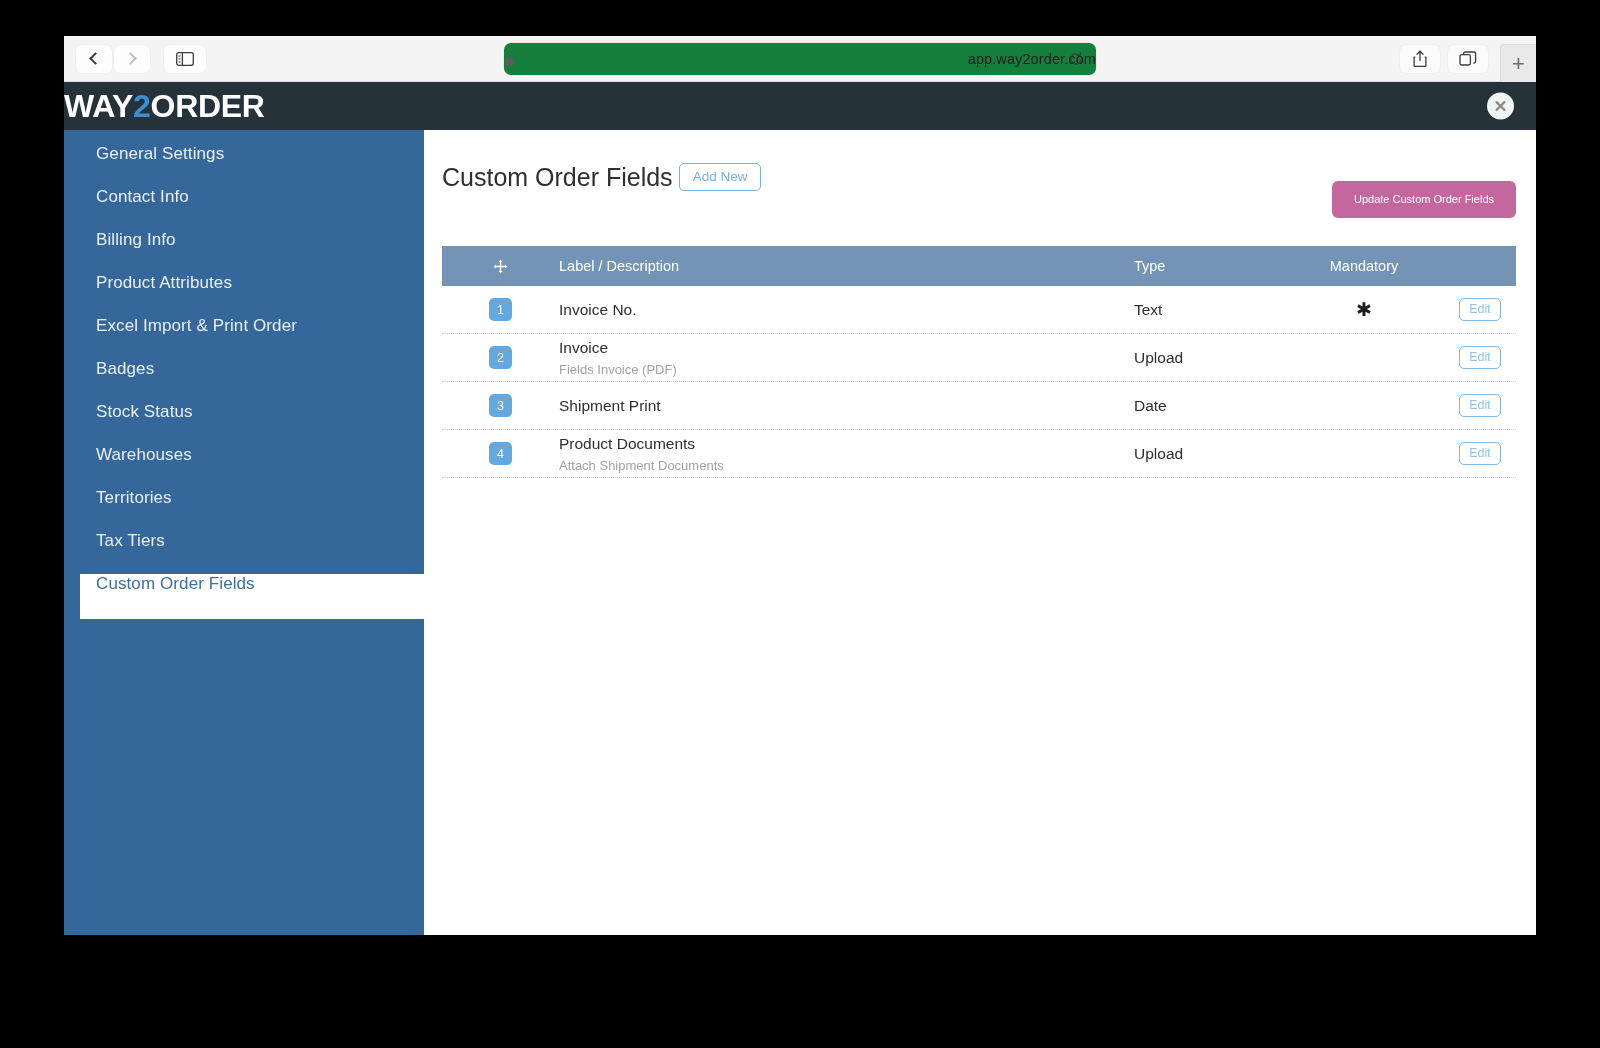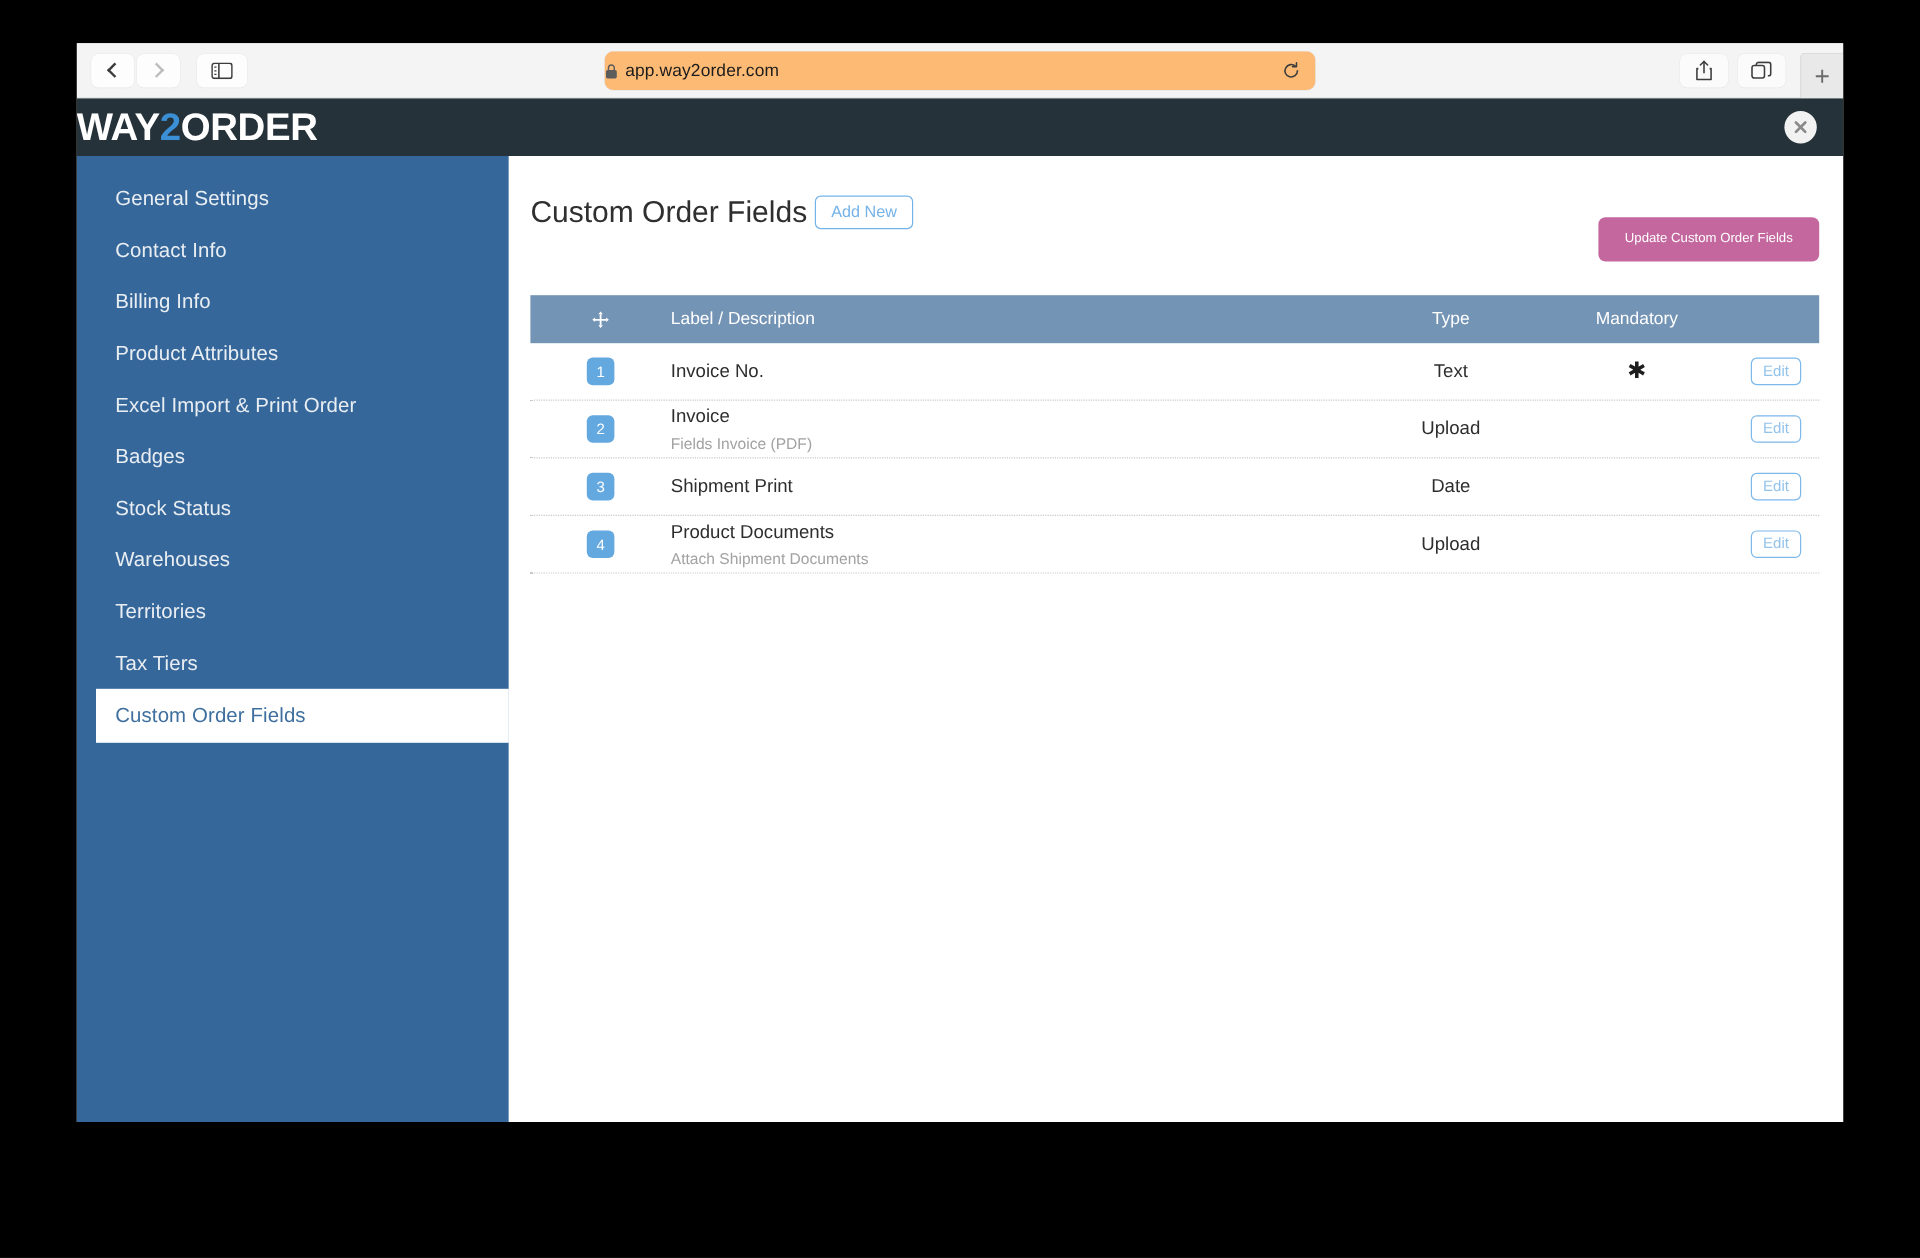--- a/index.html
+++ b/index.html
@@ -48,23 +48,23 @@
   #forward-button .chev { transform: rotate(-135deg); margin-right: 3px; border-color:#bdbdbd; }
 
   #url-bar-wrap {
     position: absolute;
     left: 50%; transform: translateX(-50%);
     top: 7px;
     width: 592px; height: 32px;
   }
   #url-bar {
     width: 100%; height: 100%;
-    background: #fdba74;
+    background: #15803d;
     border-radius: 7px;
-    display: flex; align-items: center; justify-content: flex-start;
+    display: flex; align-items: center; justify-content: space-between;
     position: relative;
     box-shadow: 0 0 0 0.5px rgba(0,0,0,.07);
   }
   #lock-icon { margin-right: 6px; display:block; }
   #url-text {
     font-size: 14.5px; color: #1c1c1c; letter-spacing: .1px;
   }
   #reload-button {
     position: absolute; right: 10px; top: 50%; transform: translateY(-50%);
     width: 20px; height: 20px;
@@ -125,21 +125,21 @@
   
   #sidebar {
     width: 360px;
     background: #36679a;
     padding-top: 14px;
     position: relative;
     flex: 0 0 360px;
   }
   .sidebar-item {
     height: 43px;
-    display: flex; align-items: center;
+    display: flex; align-items: flex-start;
     padding-left: 32px;
     font-size: 17px;
     color: #e9eef3;
     letter-spacing: .1px;
   }
   .sidebar-item.active {
     background: #ffffff;
     color: #3f6f9f;
     margin-left: 16px;
     padding-left: 16px;
@@ -190,21 +190,21 @@
   #table-header {
     display: flex; align-items: center;
     height: 40px;
     background: #7494b5;
     color: #ffffff;
     font-size: 14.5px;
     margin-top: 44px;
   }
   .col-handle { width: 117px; display: flex; justify-content: center; align-items:center; }
   .col-label  { flex: 1 1 auto; }
-  .col-type   { width: 150px; text-align: center; }
+  .col-type   { width: 150px; }
   .col-mand   { width: 160px; text-align: center; }
   .col-action { width: 72px; text-align: center; }
 
   .table-row {
     display: flex; align-items: center;
     min-height: 48px;
     border-bottom: 1px dotted #c9c9c9;
     font-size: 15.5px;
     color: #333;
   }

